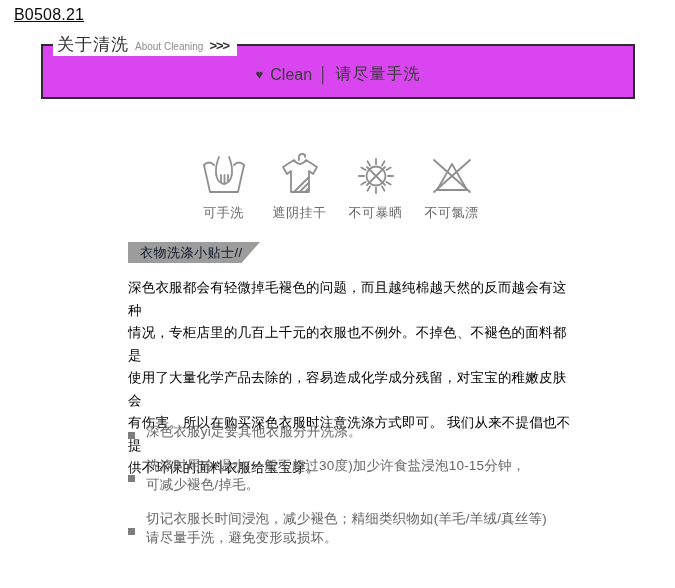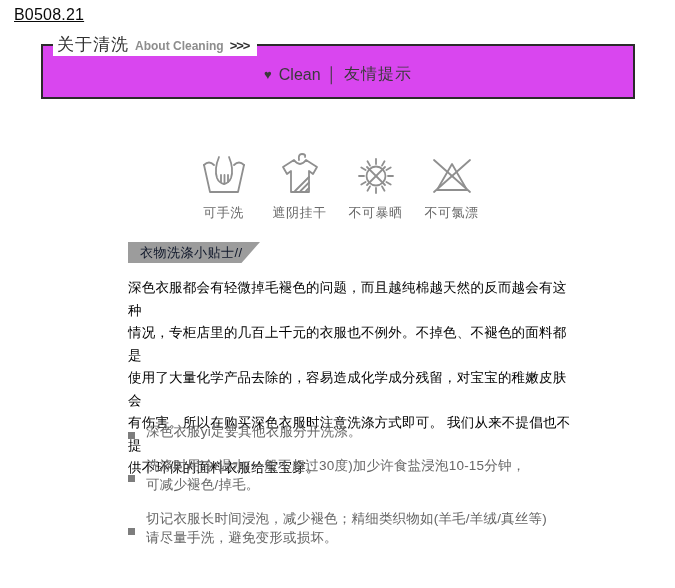--- a/index.html
+++ b/index.html
@@ -15,21 +15,21 @@
   
   .hbox{
     position:absolute;left:41px;top:28px;width:590px;height:51px;
     border:2px solid #2b2b2b;background:#d946ef;margin-top:16px;
   }
   .htitle{
     position:absolute;left:10px;top:-13px;background:#ffffff;
     display:flex;align-items:baseline;gap:6px;padding:0 8px 0 4px;white-space:nowrap;
   }
   .t-cn{font-size:17px;color:#2f2f2f;letter-spacing:1px;}
-  .t-en{font-size:12px;color:#8d8d8d;font-weight:bold;}
+  .t-en{font-size:10px;color:#8d8d8d;}
   .t-ar{font-size:13px;font-weight:bold;color:#2f2f2f;letter-spacing:-1px;}
   .hinner{
     height:100%;display:flex;align-items:center;justify-content:center;
     padding-top:6px;box-sizing:border-box;font-size:16px;color:#3a3a3a;
   }
   .heart{font-size:13px;margin-right:7px;color:#3a3a3a;}
   .c-div{margin:0 7px;color:#3a3a3a;font-size:15px;}
   .c-cn{letter-spacing:1px;}
   
   .icons{
@@ -70,21 +70,21 @@
   <div class="hbox">
     <div class="htitle">
       <span class="t-cn">关于清洗</span>
       <span class="t-en">About Cleaning</span>
       <span class="t-ar">&gt;&gt;&gt;</span>
     </div>
     <div class="hinner">
       <span class="heart">♥</span>
       <span class="c-en">Clean</span>
       <span class="c-div">│</span>
-      <span class="c-cn">友情提示</span>
+      <span class="c-cn">请尽量手洗</span>
     </div>
   </div>
 
   <div class="icons">
 
     <div class="icon-item">
       <span>
         <svg viewBox="0 0 48 48" fill="none" stroke="#8f8f8f" stroke-width="1.8" stroke-linecap="round" stroke-linejoin="round">
           <path d="M4 14 L10 41 L38 41 L44 14"></path>
           <path d="M4 14 Q9 9 14 14"></path>

